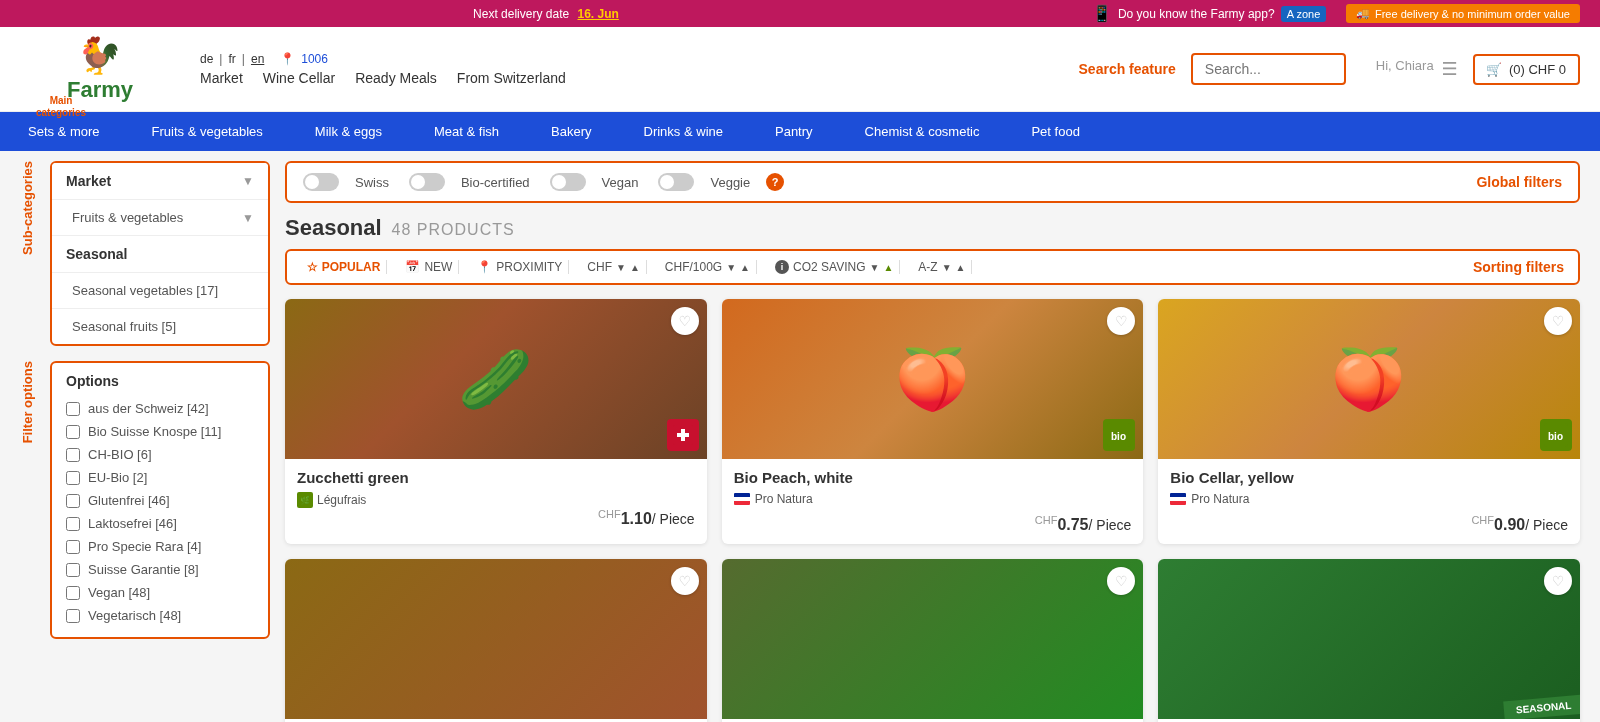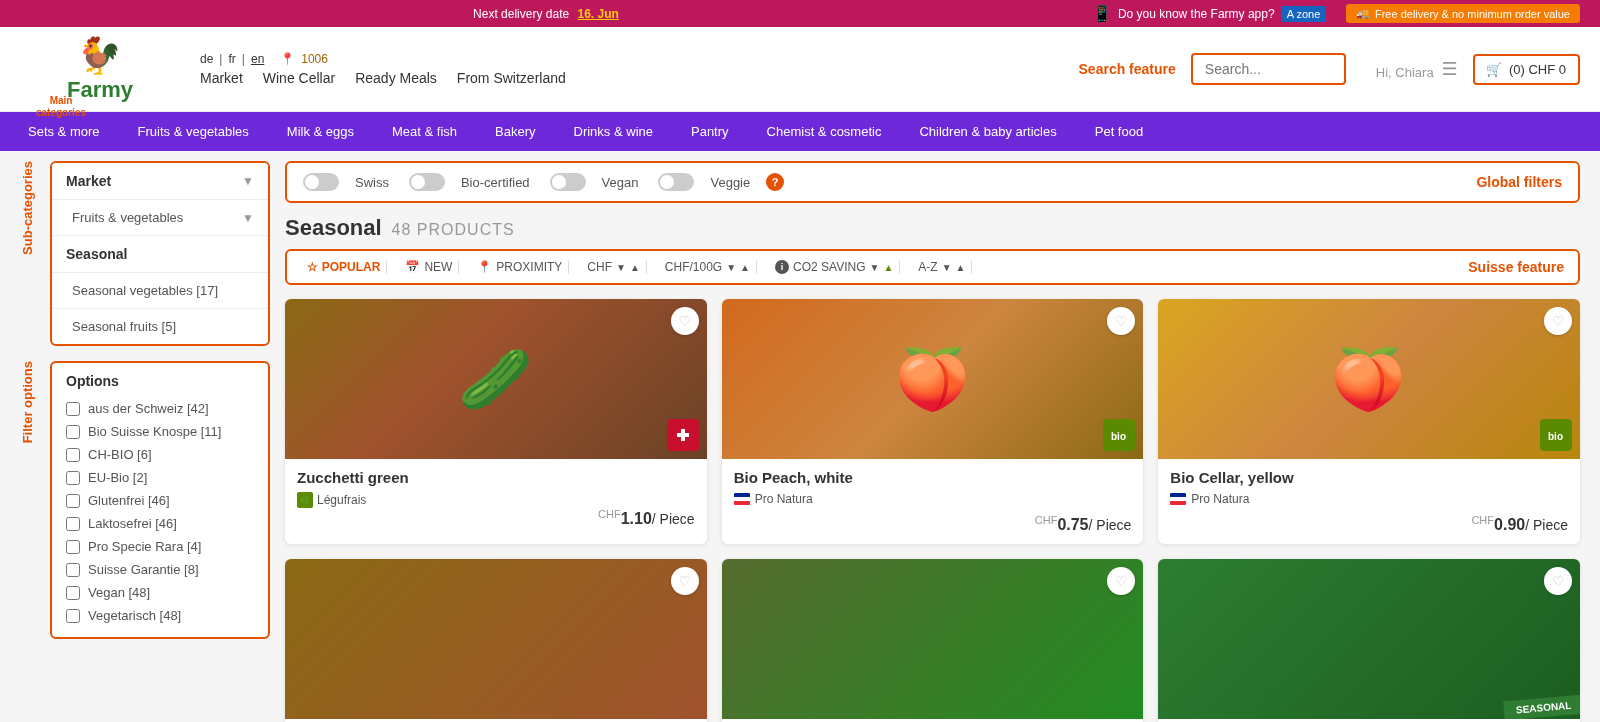--- a/index.html
+++ b/index.html
@@ -118,32 +118,32 @@
       background: white;
       cursor: pointer;
       font-size: 13px;
       color: #333;
       display: flex;
       align-items: center;
       gap: 6px;
     }
     .user-area {
       display: flex;
-      align-items: flex-end;
+      align-items: flex-start;
       gap: 8px;
       font-size: 13px;
       color: #999;
     }
 
     
     .green-nav {
-      background: #6d28d9;
-      display: flex;
-      align-items: center;
-      gap: 2px;
+      background: #1d4ed8;
+      display: flex;
+      align-items: center;
+      gap: 16px;
       padding: 0 10px;
     }
     .green-nav-item {
       color: white;
       padding: 12px 18px;
       font-size: 13px;
       cursor: pointer;
       white-space: nowrap;
     }
 
@@ -504,21 +504,21 @@
   </div>
 
   <div class="header-middle">
     <div class="lang-delivery">
       <a href="#">de</a>
       <span>|</span>
       <a href="#">fr</a>
       <span>|</span>
       <a href="#" class="active">en</a>
       <span style="margin-left:10px;">📍</span>
-      <a href="#" style="color:#a16207; ">1006</a>
+      <a href="#" style="color:#1d4ed8; ">1006</a>
     </div>
     <div class="nav-links">
       <a href="#">Market</a>
       <a href="#">Wine Cellar</a>
       <a href="#">Ready Meals</a>
       <a href="#">From Switzerland</a>
     </div>
   </div>
 
   <div class="header-right">
@@ -539,21 +539,20 @@
 
 <div class="green-nav">
   <div class="green-nav-item">Sets &amp; more</div>
   <div class="green-nav-item">Fruits &amp; vegetables</div>
   <div class="green-nav-item">Milk &amp; eggs</div>
   <div class="green-nav-item">Meat &amp; fish</div>
   <div class="green-nav-item">Bakery</div>
   <div class="green-nav-item">Drinks &amp; wine</div>
   <div class="green-nav-item">Pantry</div>
   <div class="green-nav-item">Chemist &amp; cosmetic</div>
-  <div class="green-nav-item">Children &amp; baby articles</div>
   <div class="green-nav-item">Pet food</div>
 </div>
 
 <div class="content-area">
 
   <div class="sidebar">
 
     <div class="sidebar-section">
       <div class="sidebar-section-label">Sub-categories</div>
       <div style="flex:1;">
@@ -684,21 +683,21 @@
         <span style="width:14px;height:14px;background:#555;color:white;border-radius:50%;display:inline-flex;align-items:center;justify-content:center;font-size:9px;font-weight:bold;">i</span>
         <span>CO2 SAVING</span>
         <span style="font-size:10px;">▼</span>
         <span style="font-size:10px; color:#5a8a00;">▲</span>
       </div>
       <div class="sort-item">
         <span>A-Z</span>
         <span style="font-size:10px;">▼</span>
         <span style="font-size:10px;">▲</span>
       </div>
-      <span class="sorting-label">Suisse feature</span>
+      <span class="sorting-label">Sorting filters</span>
     </div>
 
     <div class="product-grid">
 
       <div class="product-card">
         <div class="product-image">
           <div class="product-image-bg zucchini">🥒</div>
           <div class="wishlist-btn">♡</div>
           <div class="cert-badge swiss">
             <svg width="20" height="20" viewBox="0 0 20 20">

